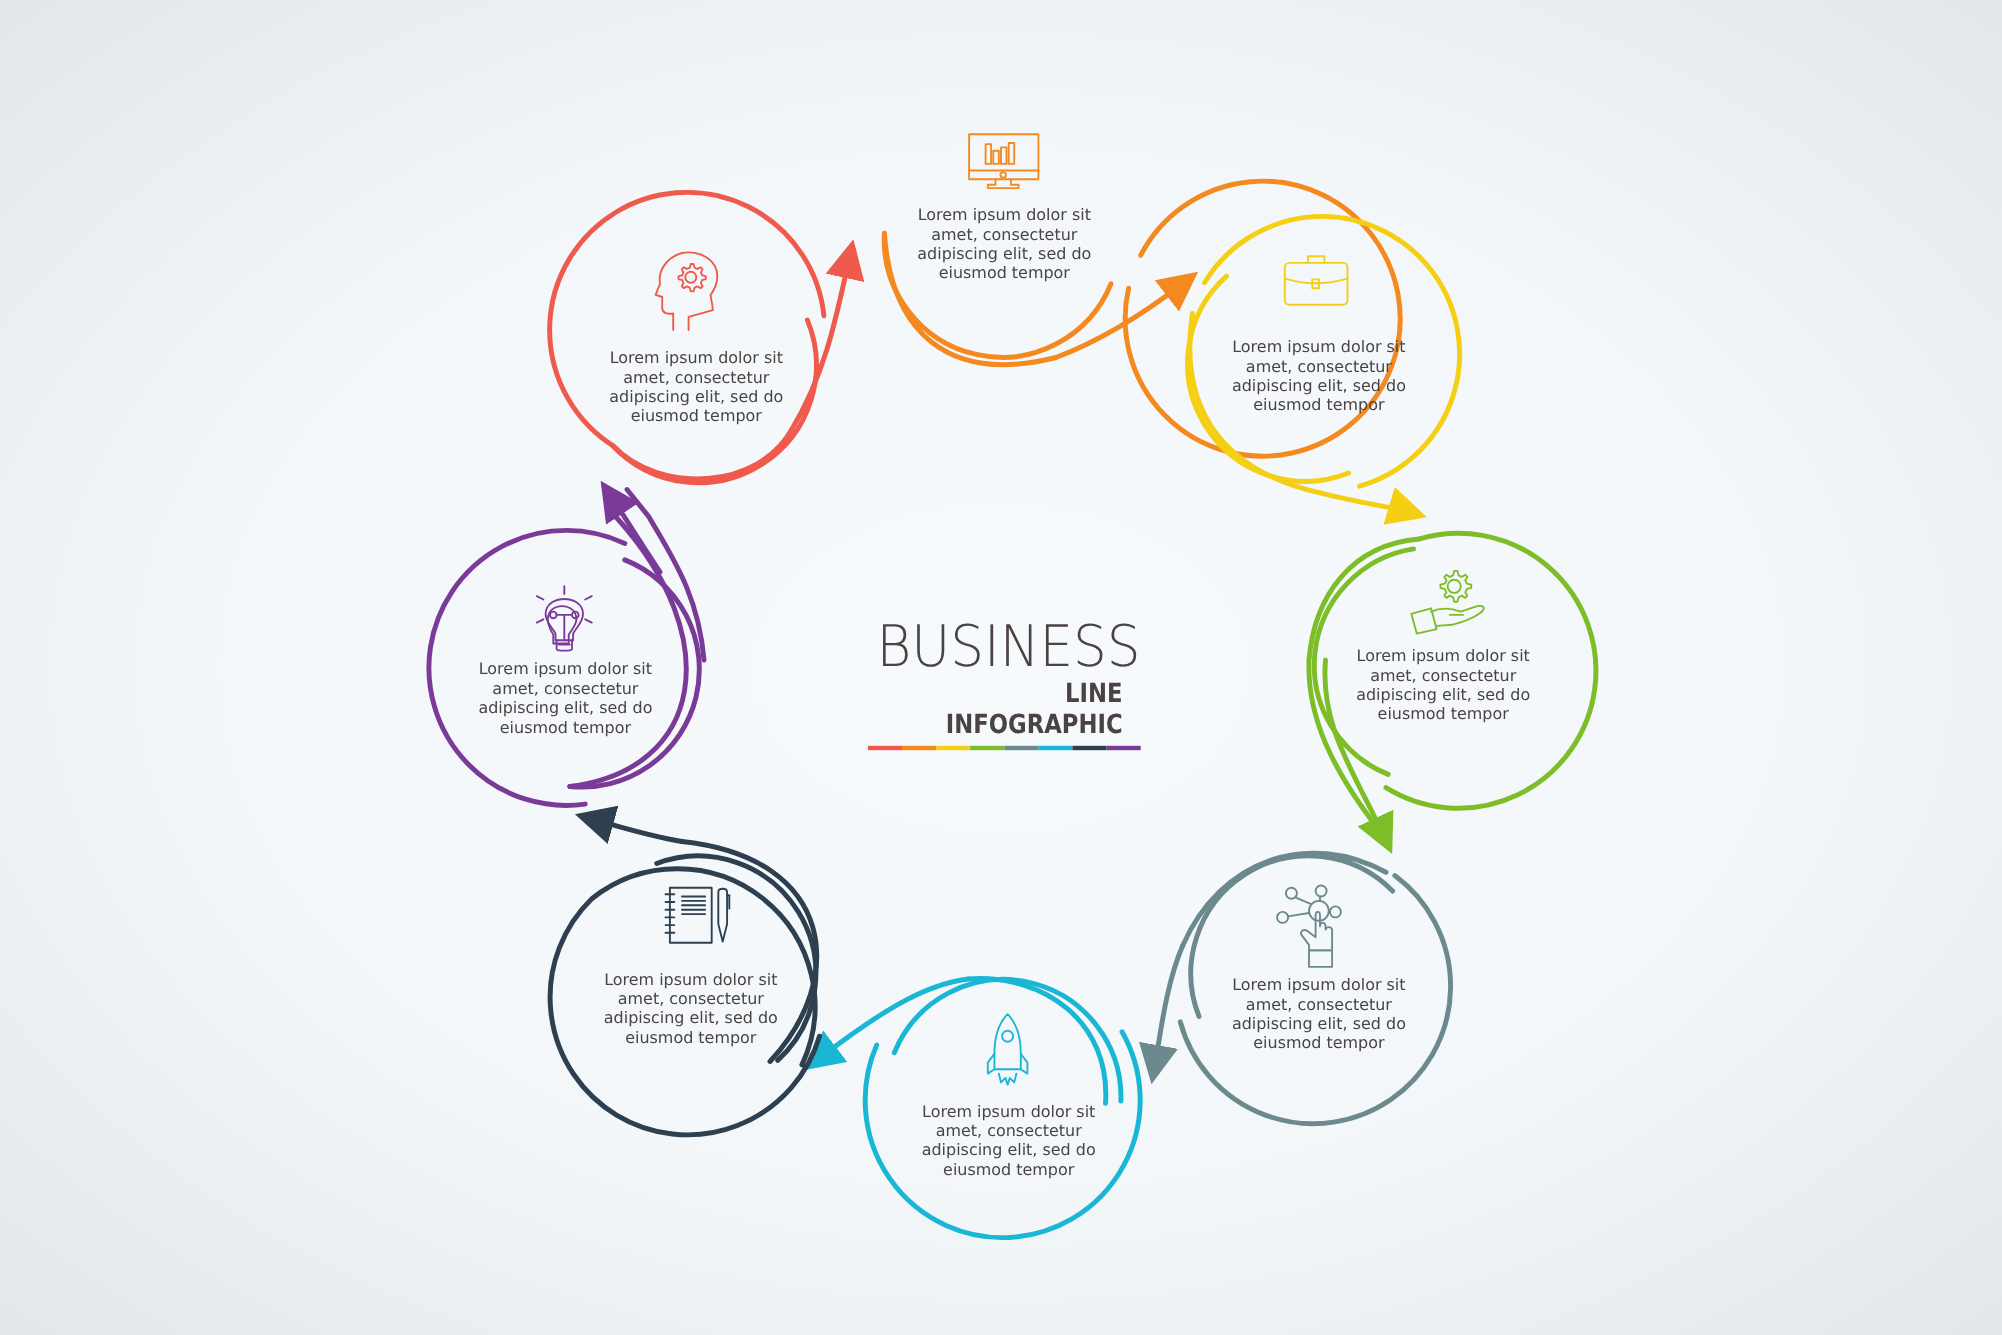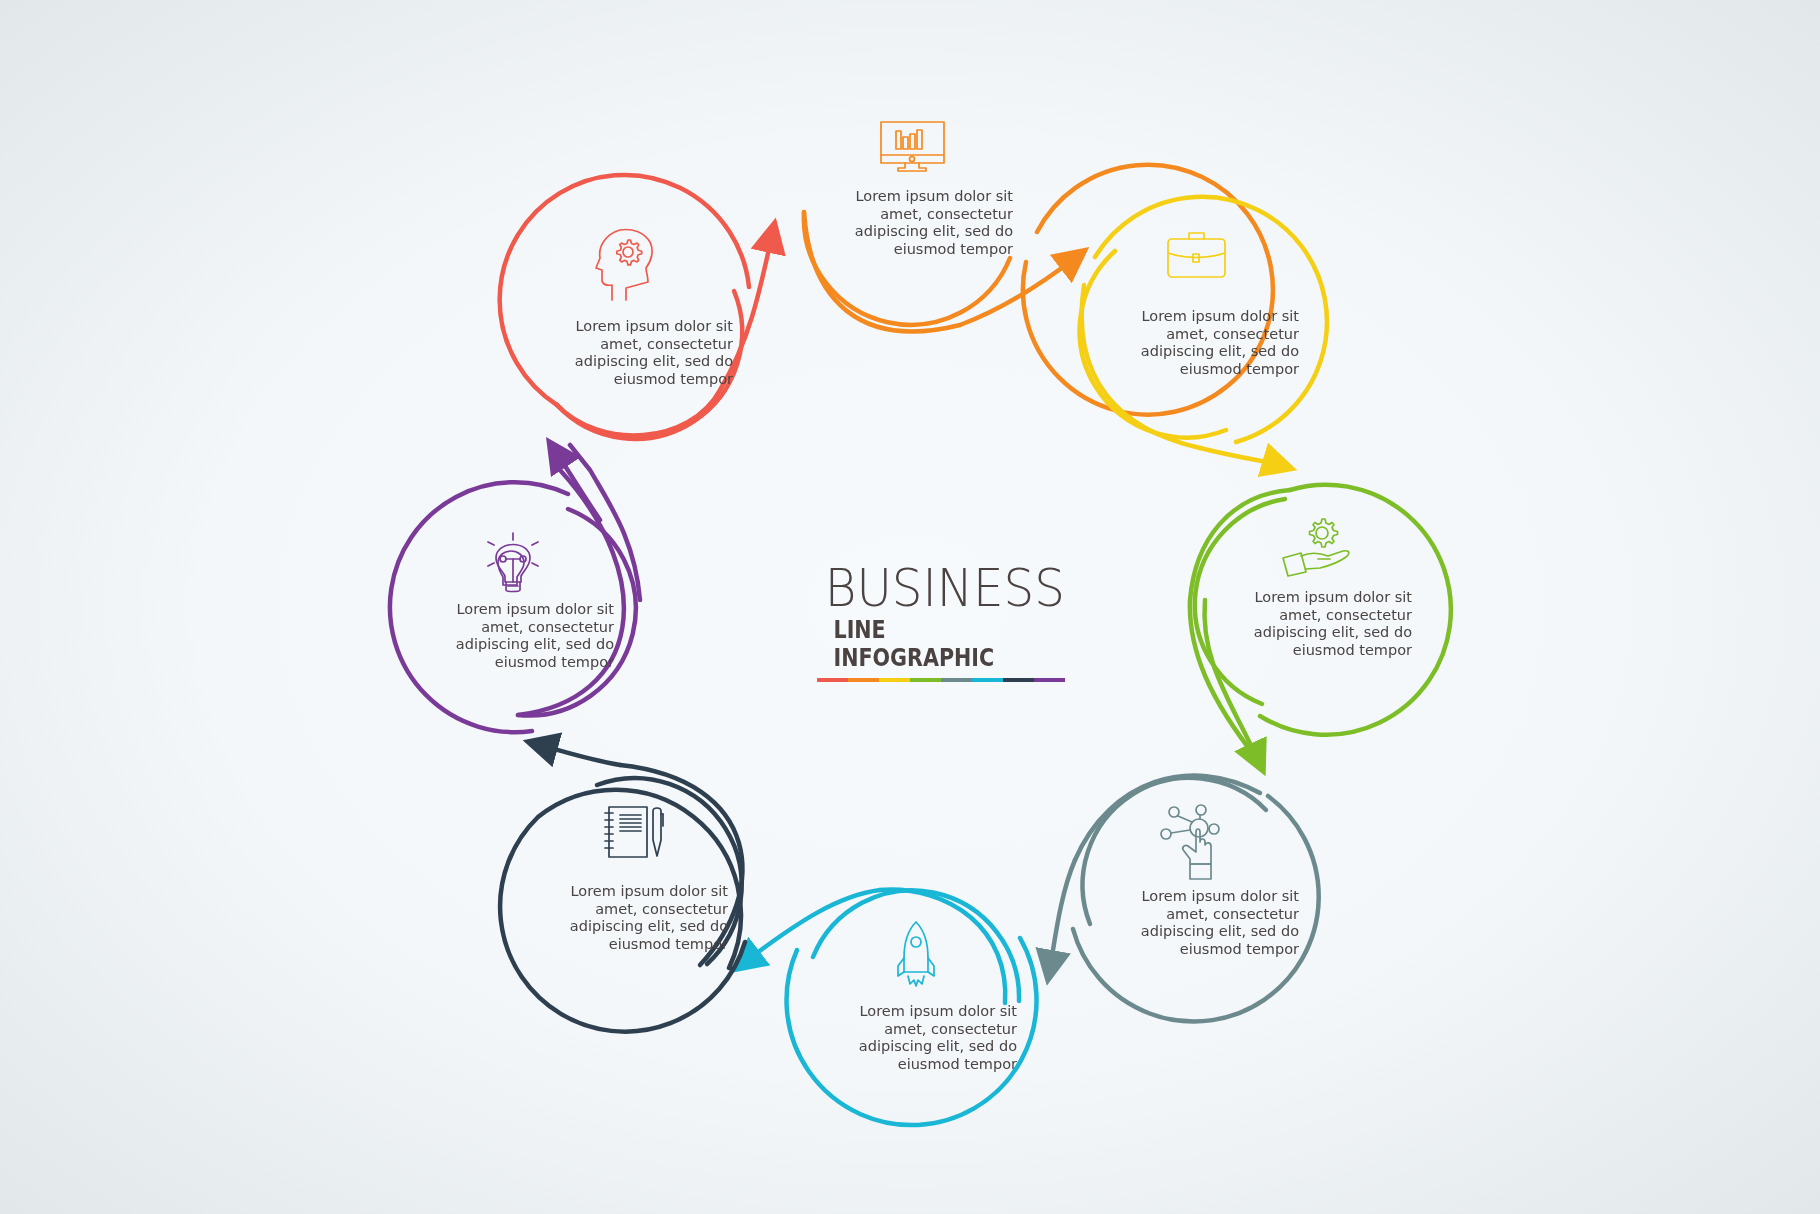--- a/index.html
+++ b/index.html
@@ -4,24 +4,24 @@
   <style>
     html, body { margin: 0; padding: 0; }
     body {
       width: 1820px; height: 1214px; overflow: hidden;
       background: radial-gradient(ellipse at center, #f6fafc 0%, #f3f7f9 55%, #e2e7ea 100%);
       font-family: "DejaVu Sans", "Liberation Sans", sans-serif;
       position: relative;
     }
     #canvas { position: absolute; left: 0; top: 0; width: 1820px; height: 1214px; }
     .step-text {
-      position: absolute; width: 200px; text-align: right;
+      position: absolute; width: 200px; text-align: center;
       font-size: 14.5px; line-height: 17.5px; color: #4a4444;
     }
-    .title-block { position: absolute; left: 816px; top: 560px; width: 250px; text-align: left; }
+    .title-block { position: absolute; left: 788px; top: 560px; width: 250px; text-align: right; }
     .title-main {
       font-family: "DejaVu Sans", sans-serif; font-weight: 200; font-size: 52px;
       letter-spacing: 0px; color: #4b4342; line-height: 56px; transform: scaleX(0.93); transform-origin: center;
     }
     .title-sub {
       font-family: "DejaVu Sans", sans-serif; font-weight: bold; font-size: 24px;
       color: #4b4342; line-height: 28px; transform: scaleX(0.86); transform-origin: center;
     }
     .title-bar { display: flex; height: 4px; margin: 6px auto 0; width: 248px; }
     .title-bar span { flex: 1; }

